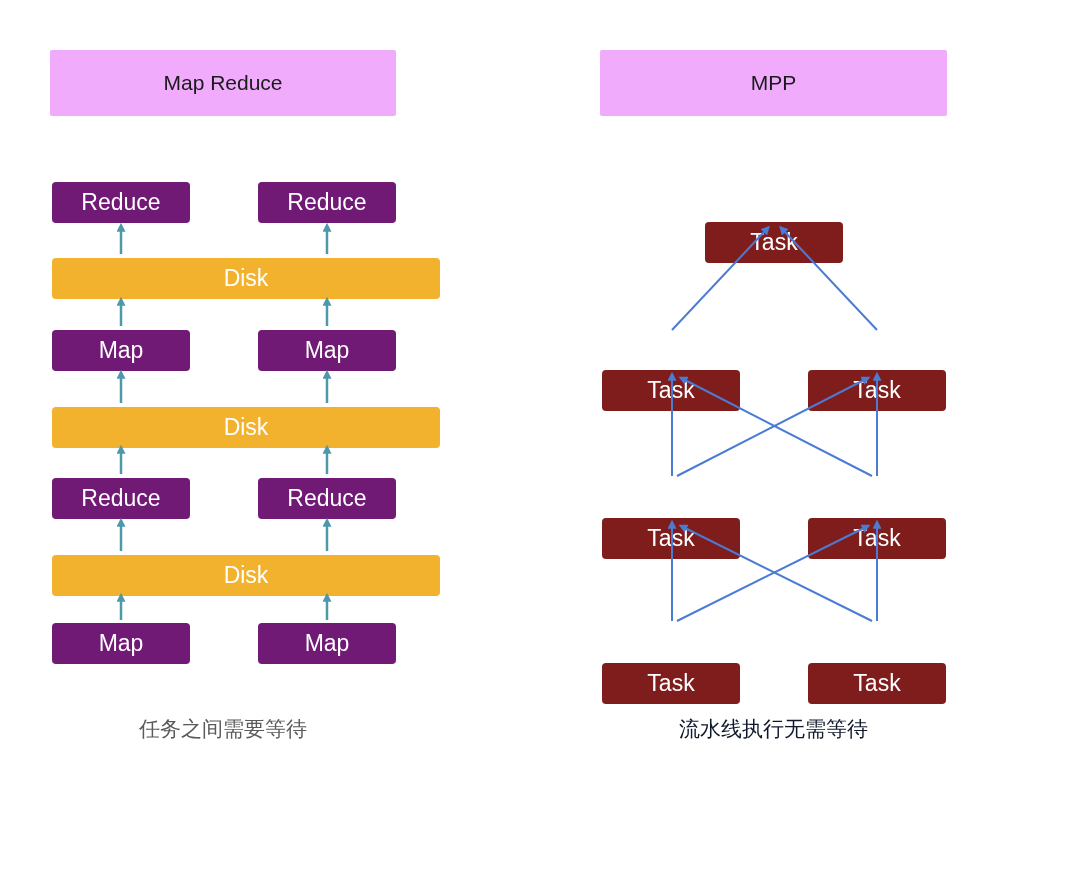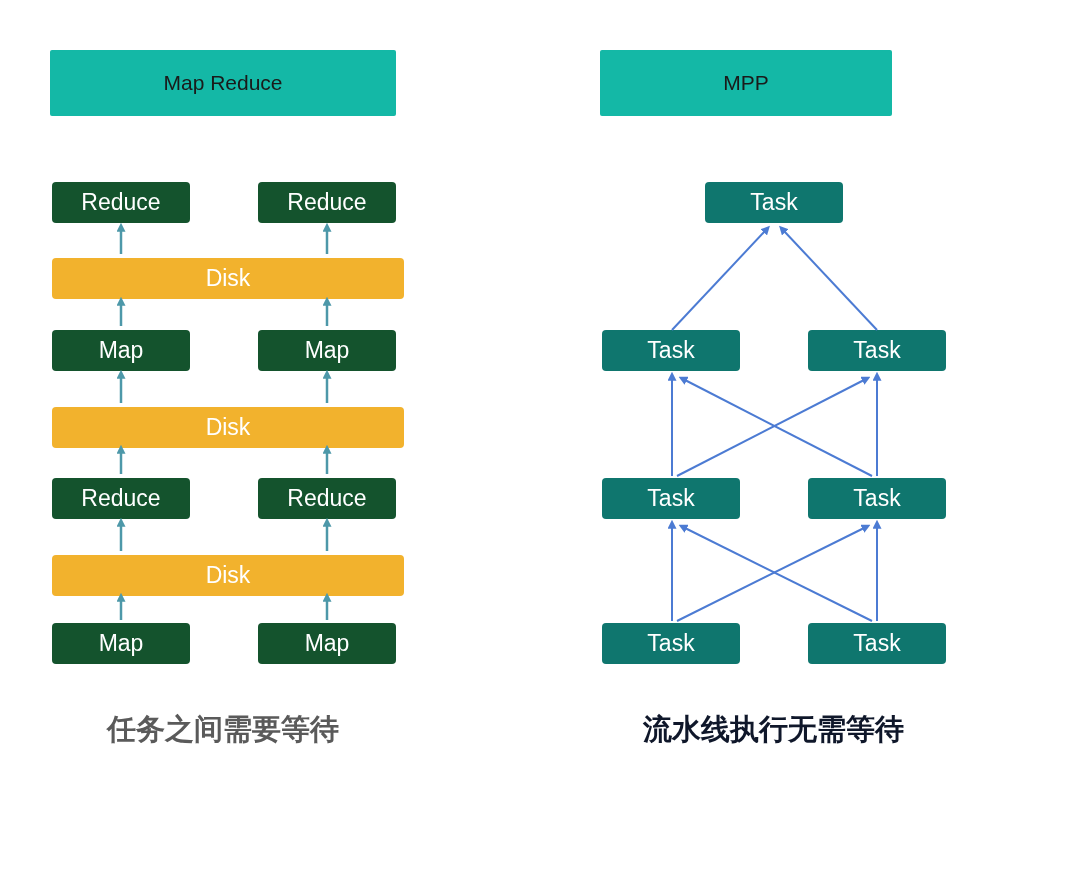--- a/index.html
+++ b/index.html
@@ -10,62 +10,62 @@
   .canvas {
     position: relative;
     width: 1066px;
     height: 878px;
     background: #ffffff;
     overflow: hidden;
   }
   .header {
     position: absolute;
     height: 66px;
-    background: #14b8a6;
+    background: #f0abfc;
     border-radius: 2px;
     display: flex;
     align-items: center;
     justify-content: center;
     font-size: 21px;
     color: #1a1a1a;
   }
   .header.left  { left: 50px;  top: 50px; width: 346px; }
-  .header.right { left: 600px; top: 50px; width: 292px; }
+  .header.right { left: 600px; top: 50px; width: 347px; }
 
   .node, .bar {
     position: absolute;
     height: 41px;
     border-radius: 4px;
     display: flex;
     align-items: center;
     justify-content: center;
     color: #ffffff;
     font-size: 23px;
   }
   .node { width: 138px; }
-  .bar  { width: 352px; }
-  .teal { background: #14532d; }
+  .bar  { width: 388px; }
+  .teal { background: #701a75; }
   .yellow { background: #f2b22d; }
-  .blue { background: #0f766e; }
+  .blue { background: #7f1d1d; margin-top: 40px; }
 
   .arrows {
     position: absolute;
     left: 0; top: 0;
     width: 1066px;
     height: 878px;
     pointer-events: none;
   }
 
   .caption {
     position: absolute;
     top: 706px;
     text-align: center;
     font-family: "DejaVu Serif", "Liberation Serif", serif;
-    font-weight: bold;
-    font-size: 29px;
+    font-weight: normal;
+    font-size: 21px;
     line-height: 47px;
     white-space: nowrap;
   }
   .caption.left  { left: 50px;  width: 346px; color: #5a5a5a; }
   .caption.right { left: 600px; width: 347px; color: #0f172a; }
 </style>
 </head>
 <body>
 
 <div class="canvas">

